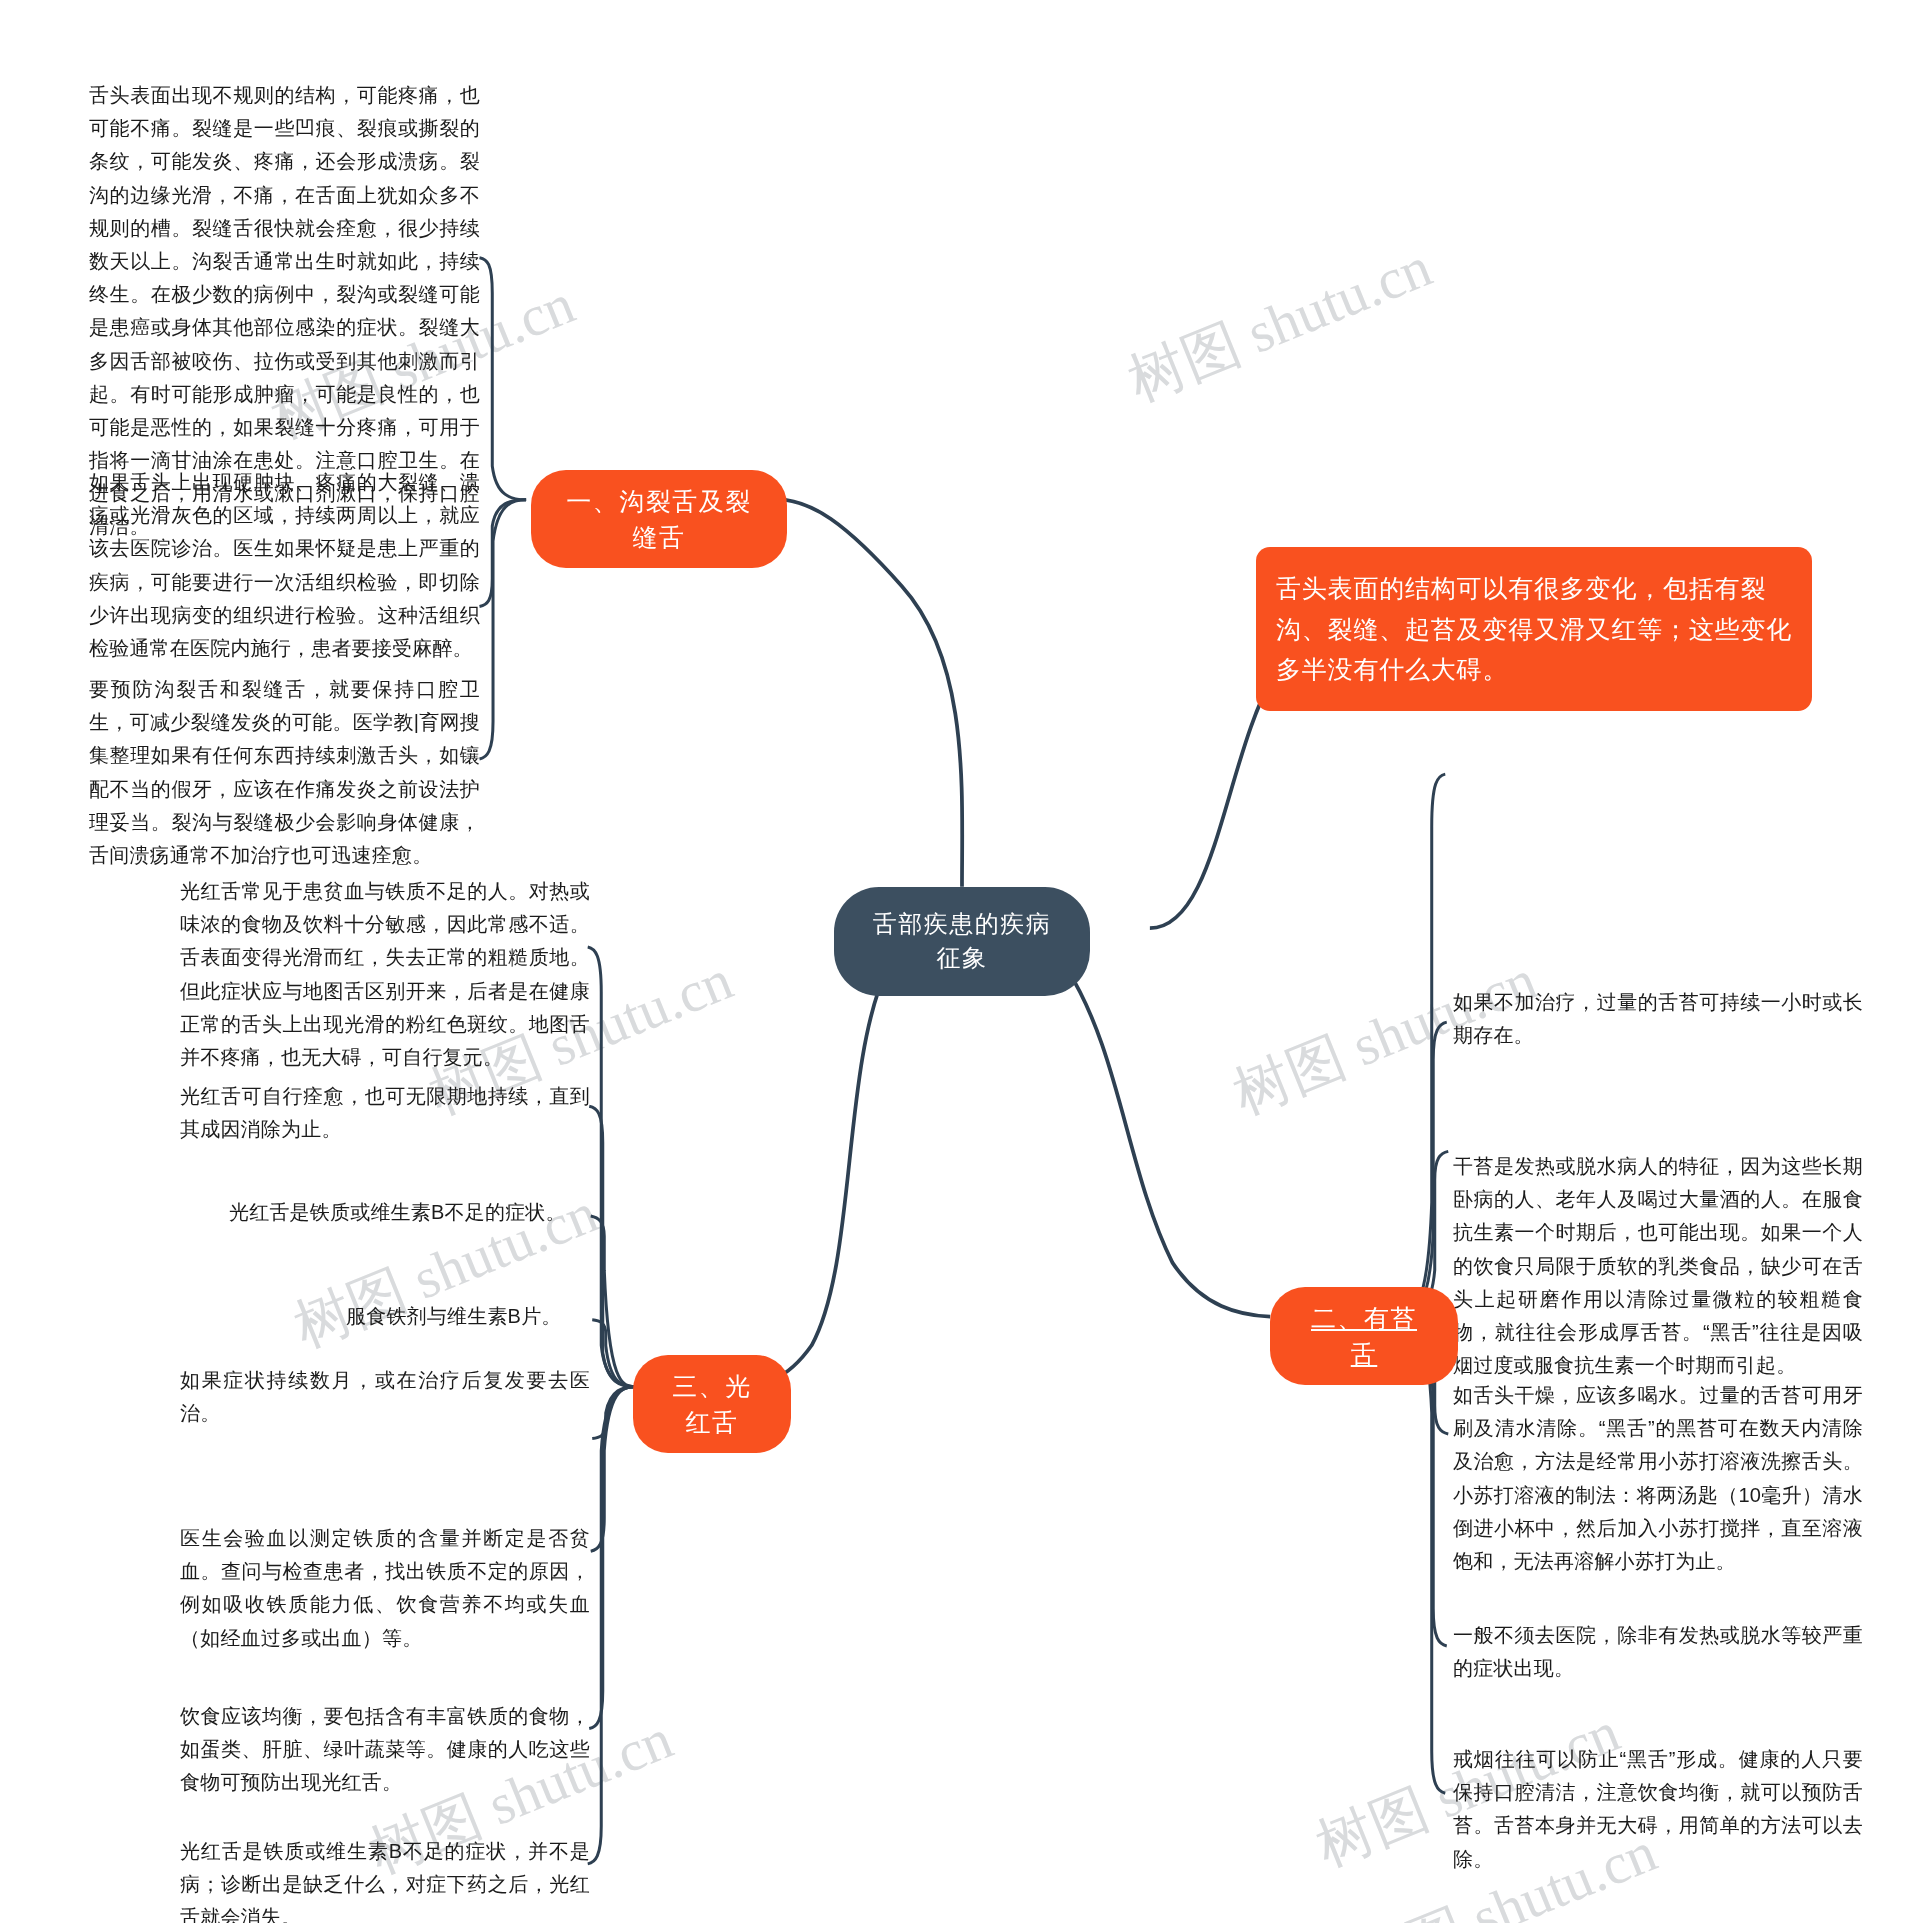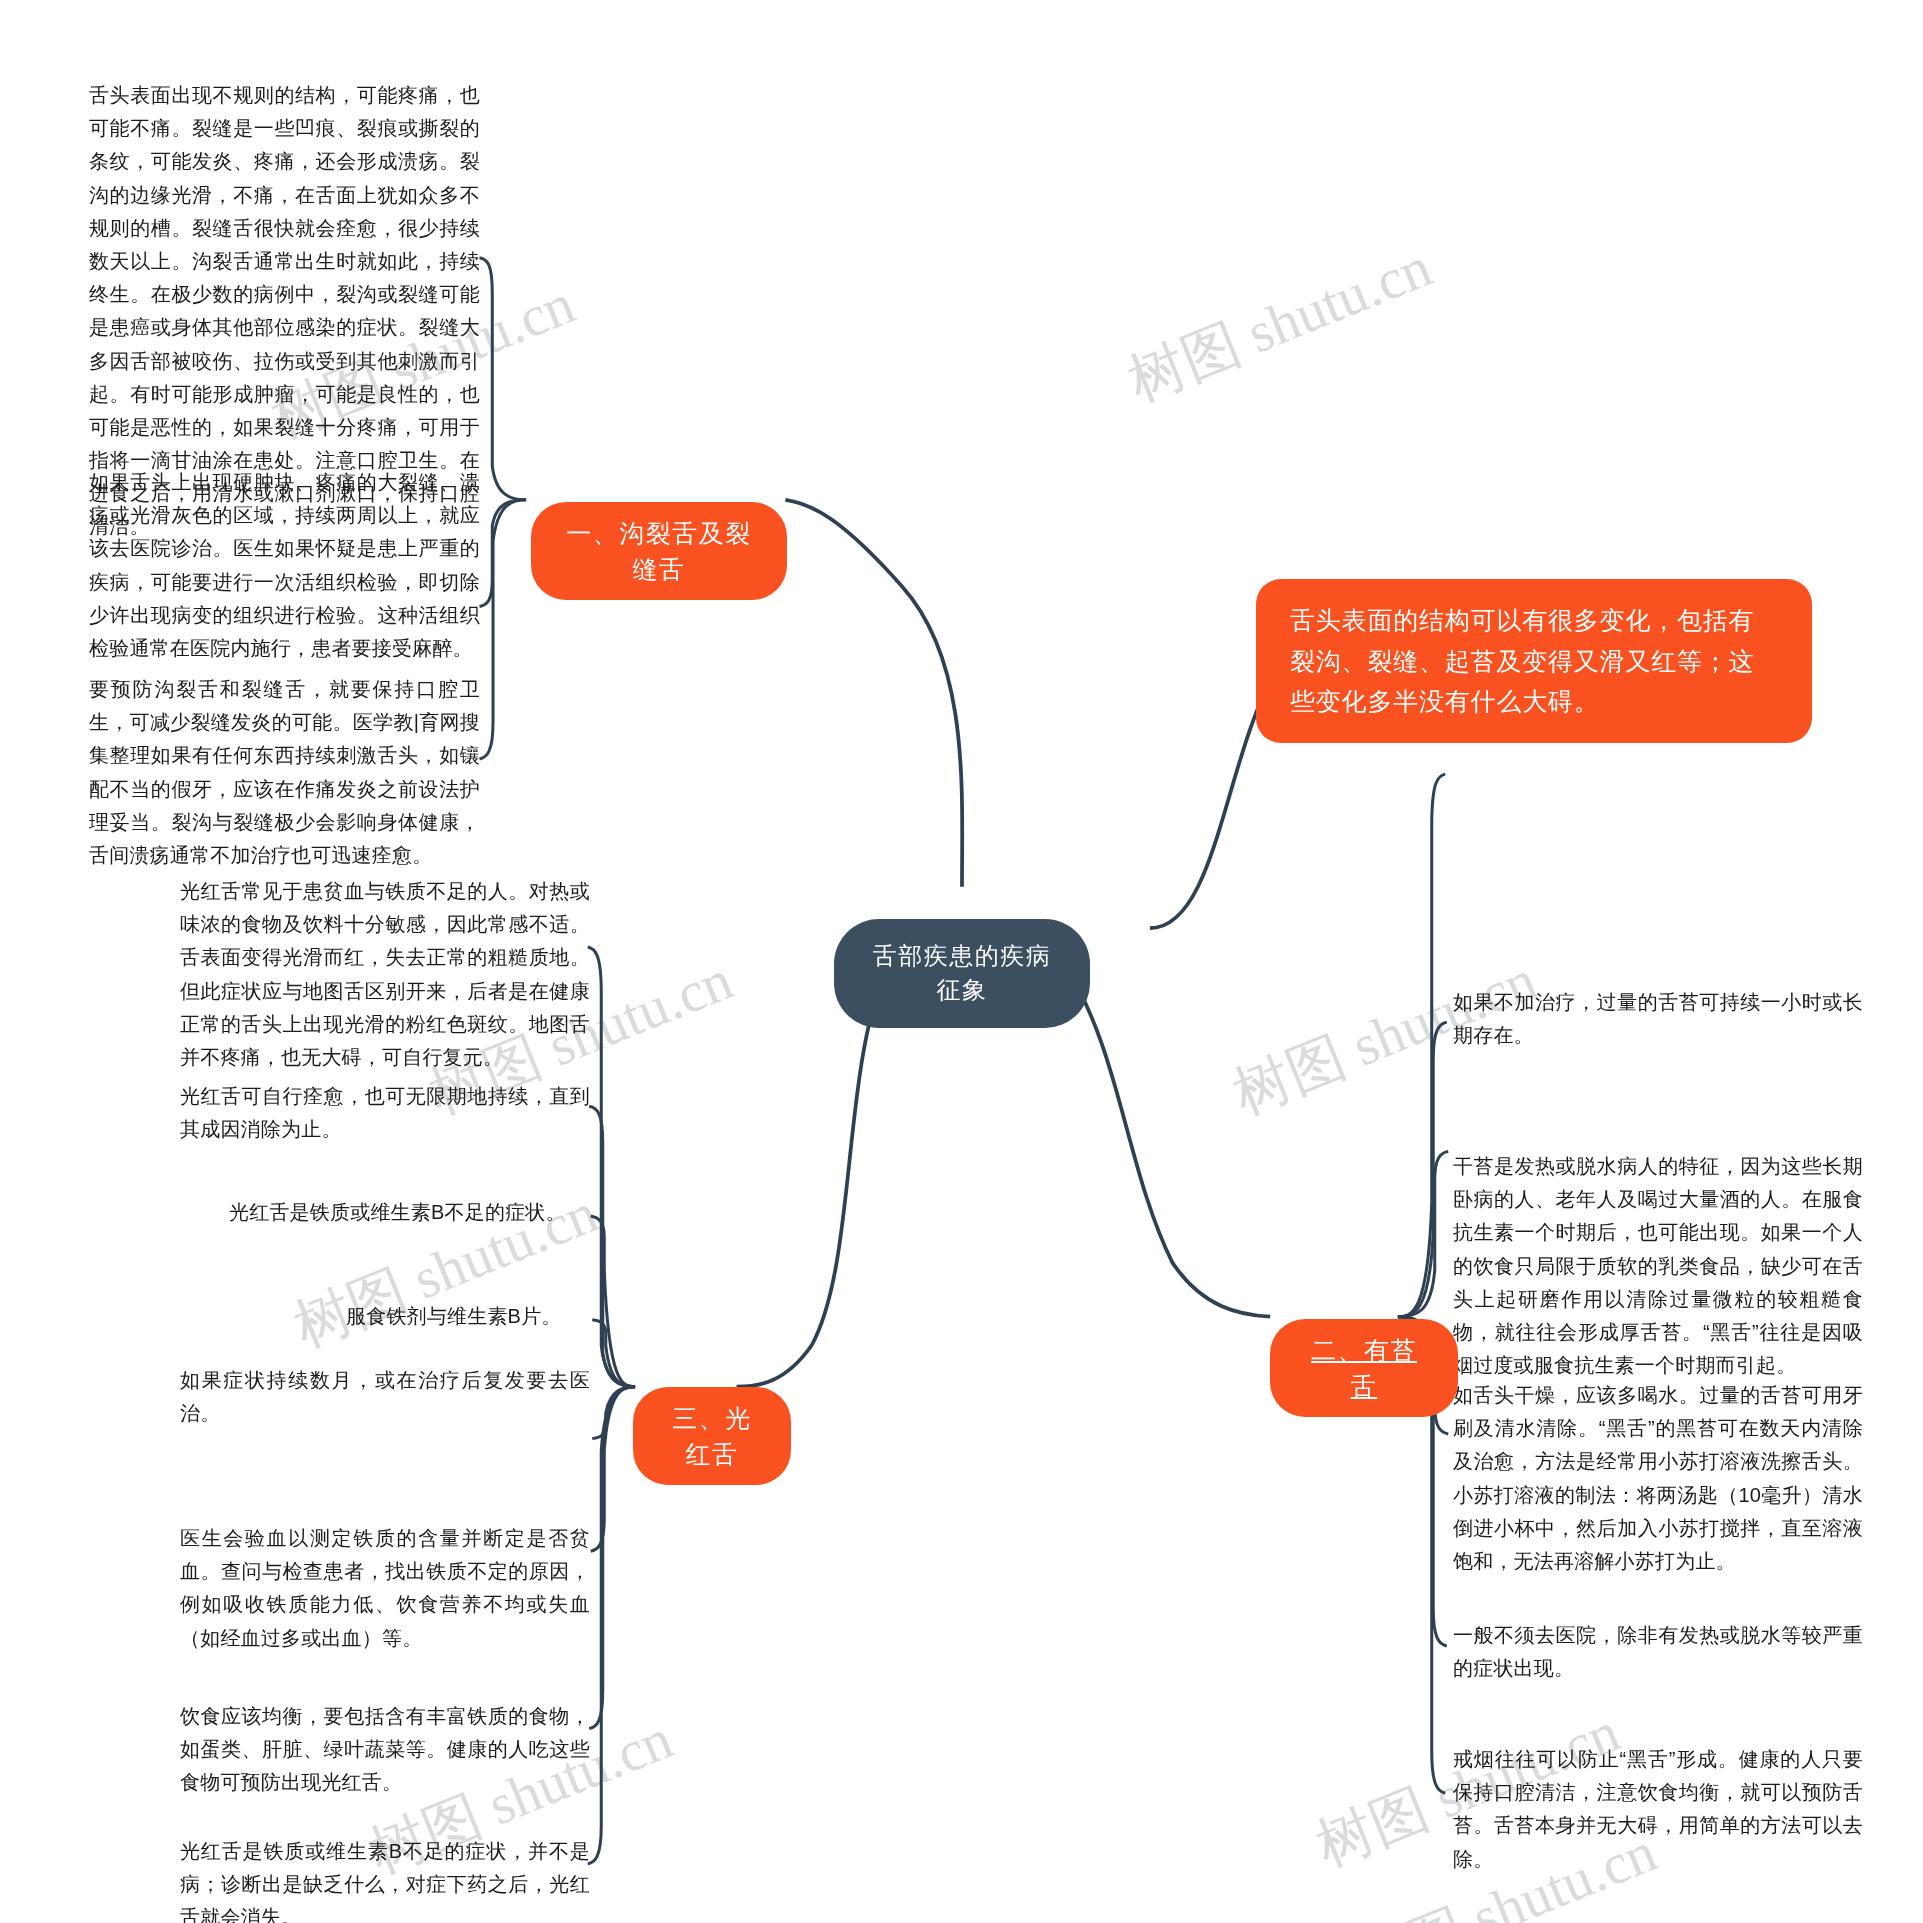--- a/index.html
+++ b/index.html
@@ -32,41 +32,40 @@
   .node {
     position: absolute;
     z-index: 3;
     border-radius: 751px;
     color: #ffffff;
     display: flex;
     align-items: center;
     justify-content: center;
     text-align: center;
     line-height: 1.45;
-    margin-top: 32px;
   }
   .node-root {
     background: #3c4f60;
     font-size: 24px;
     padding: 19.5px 35px;
     border-radius: 45px;
     letter-spacing: 1.5px;
   }
   .node-branch {
     background: #f9511f;
     font-size: 25px;
     padding: 12.8px 30px;
     border-radius: 35px;
     letter-spacing: 1.5px;
   }
   .node-callout {
     background: #f9511f;
     font-size: 25px;
-    padding: 21px 34px;
-    border-radius: 25px;
+    padding: 21px 20px;
+    border-radius: 14px;
     text-align: left;
     display: block;
     line-height: 1.62;
     letter-spacing: 0.8px;
   }
 
   
   .leaf {
     position: absolute;
     z-index: 2;

